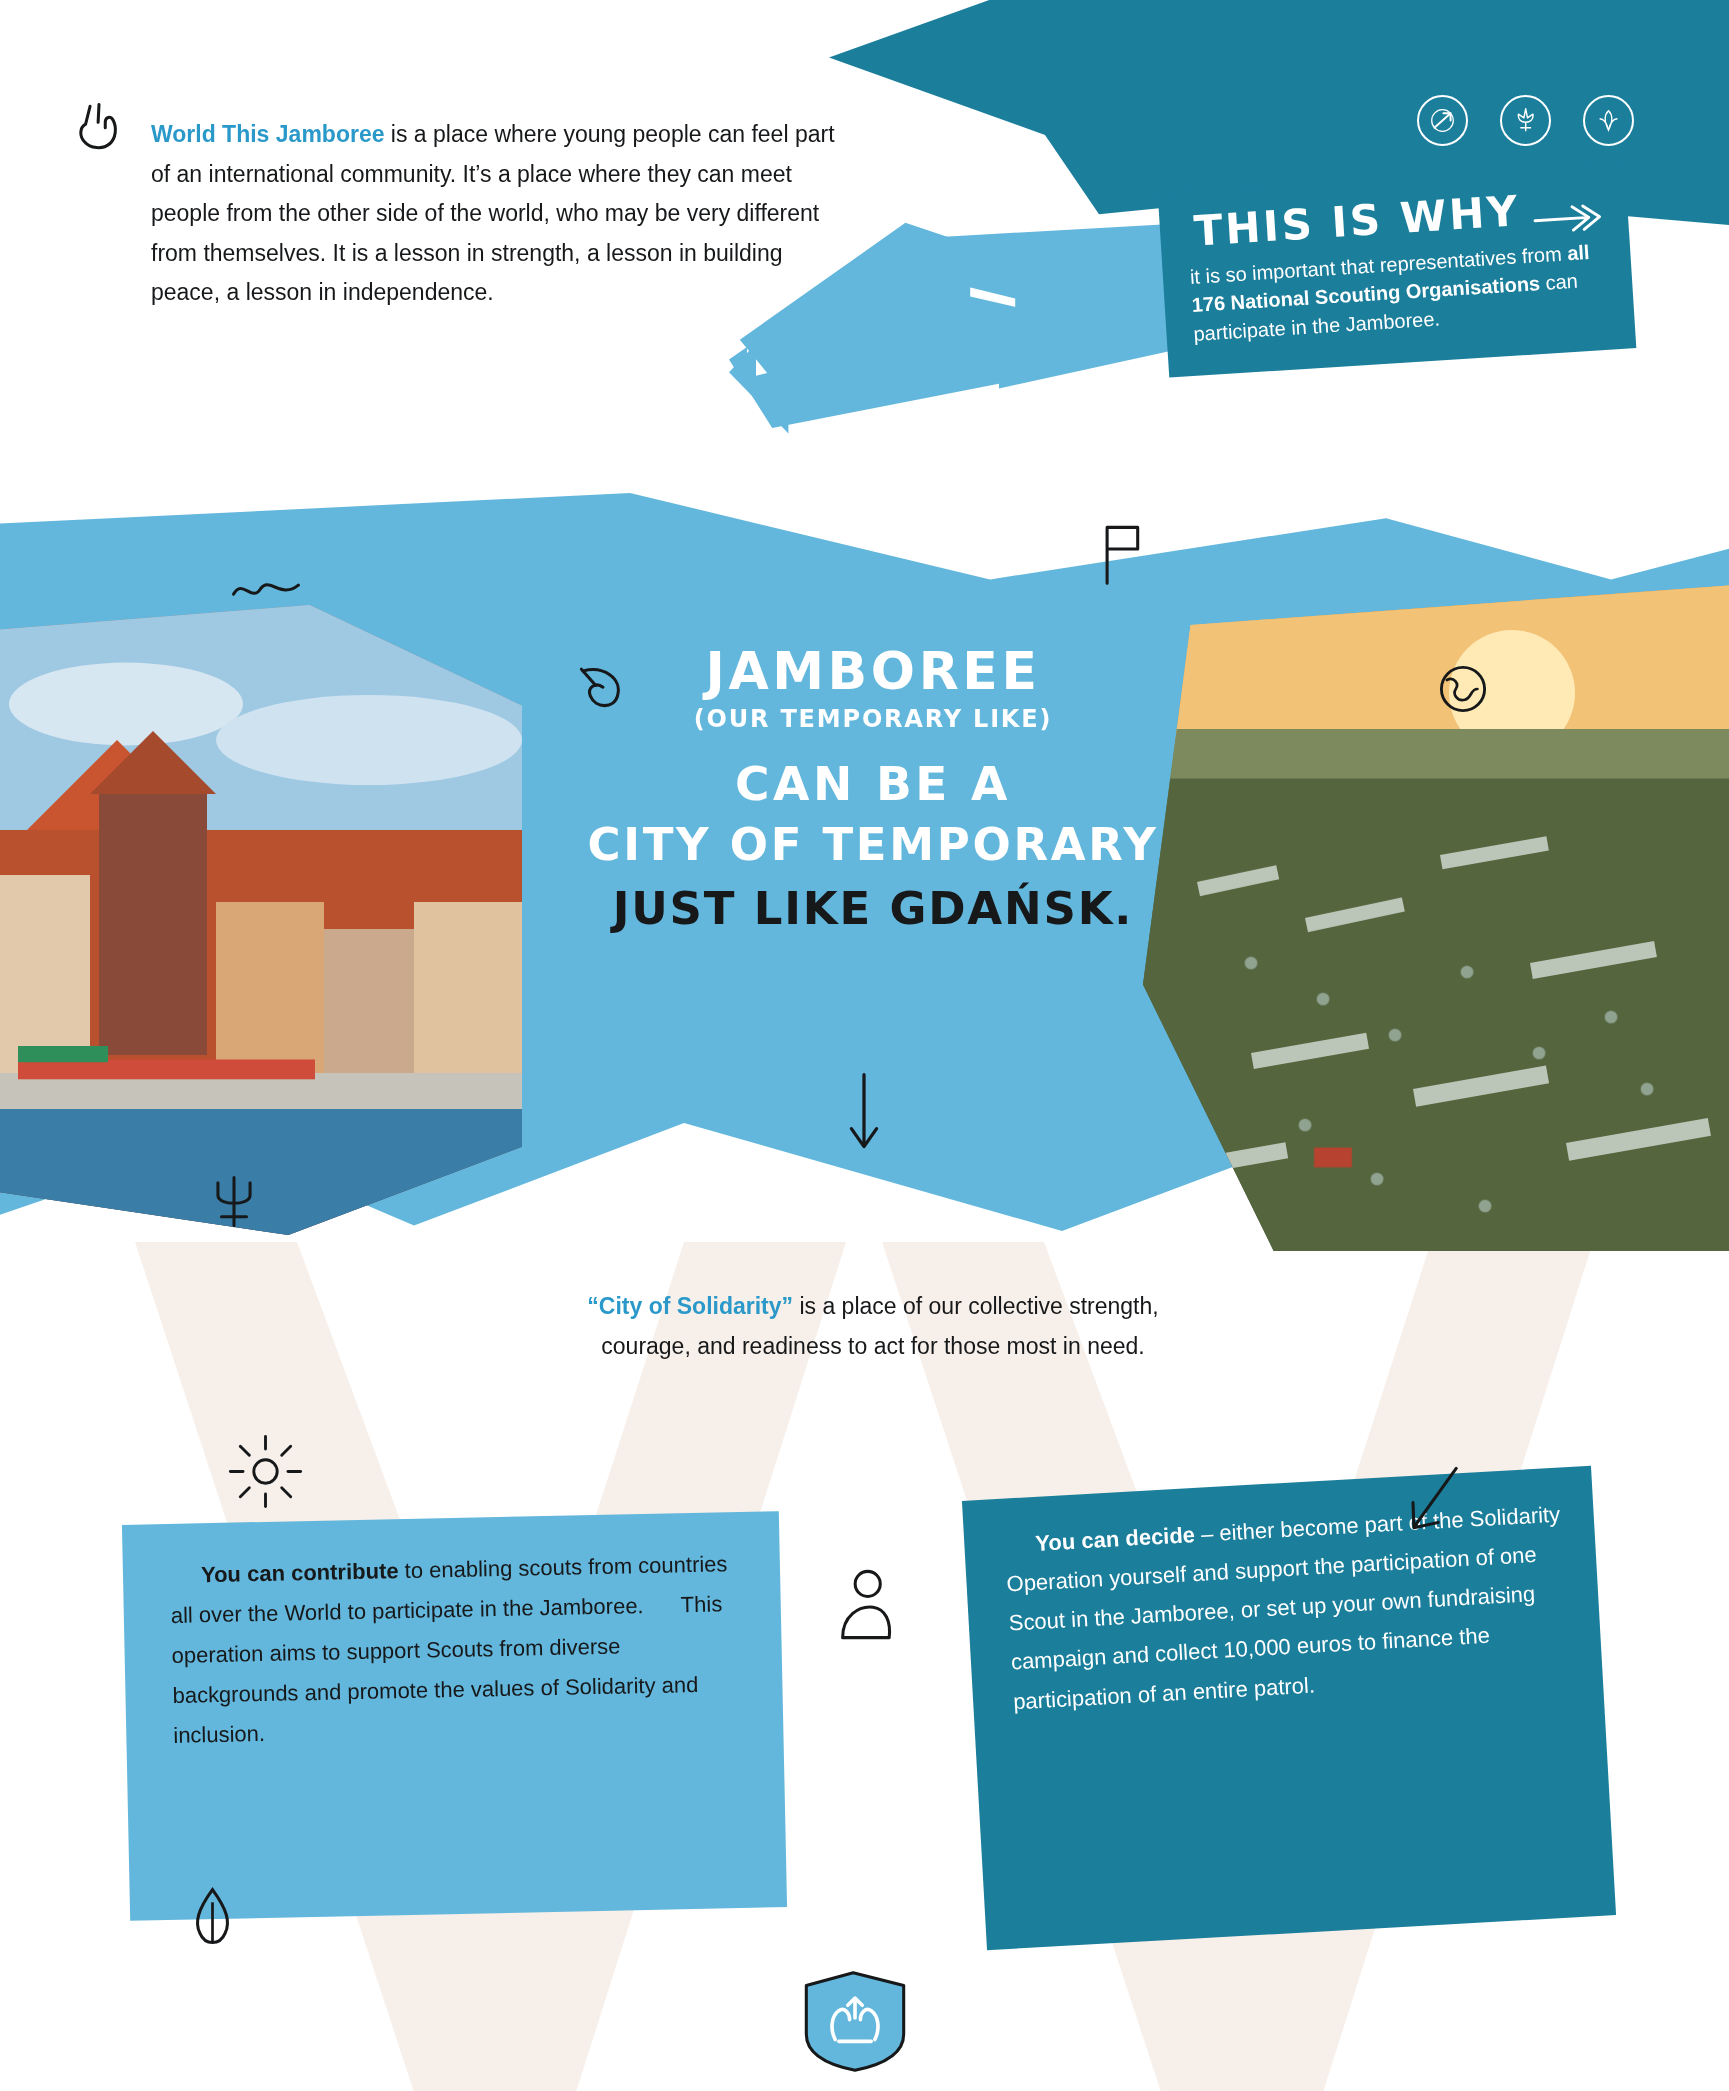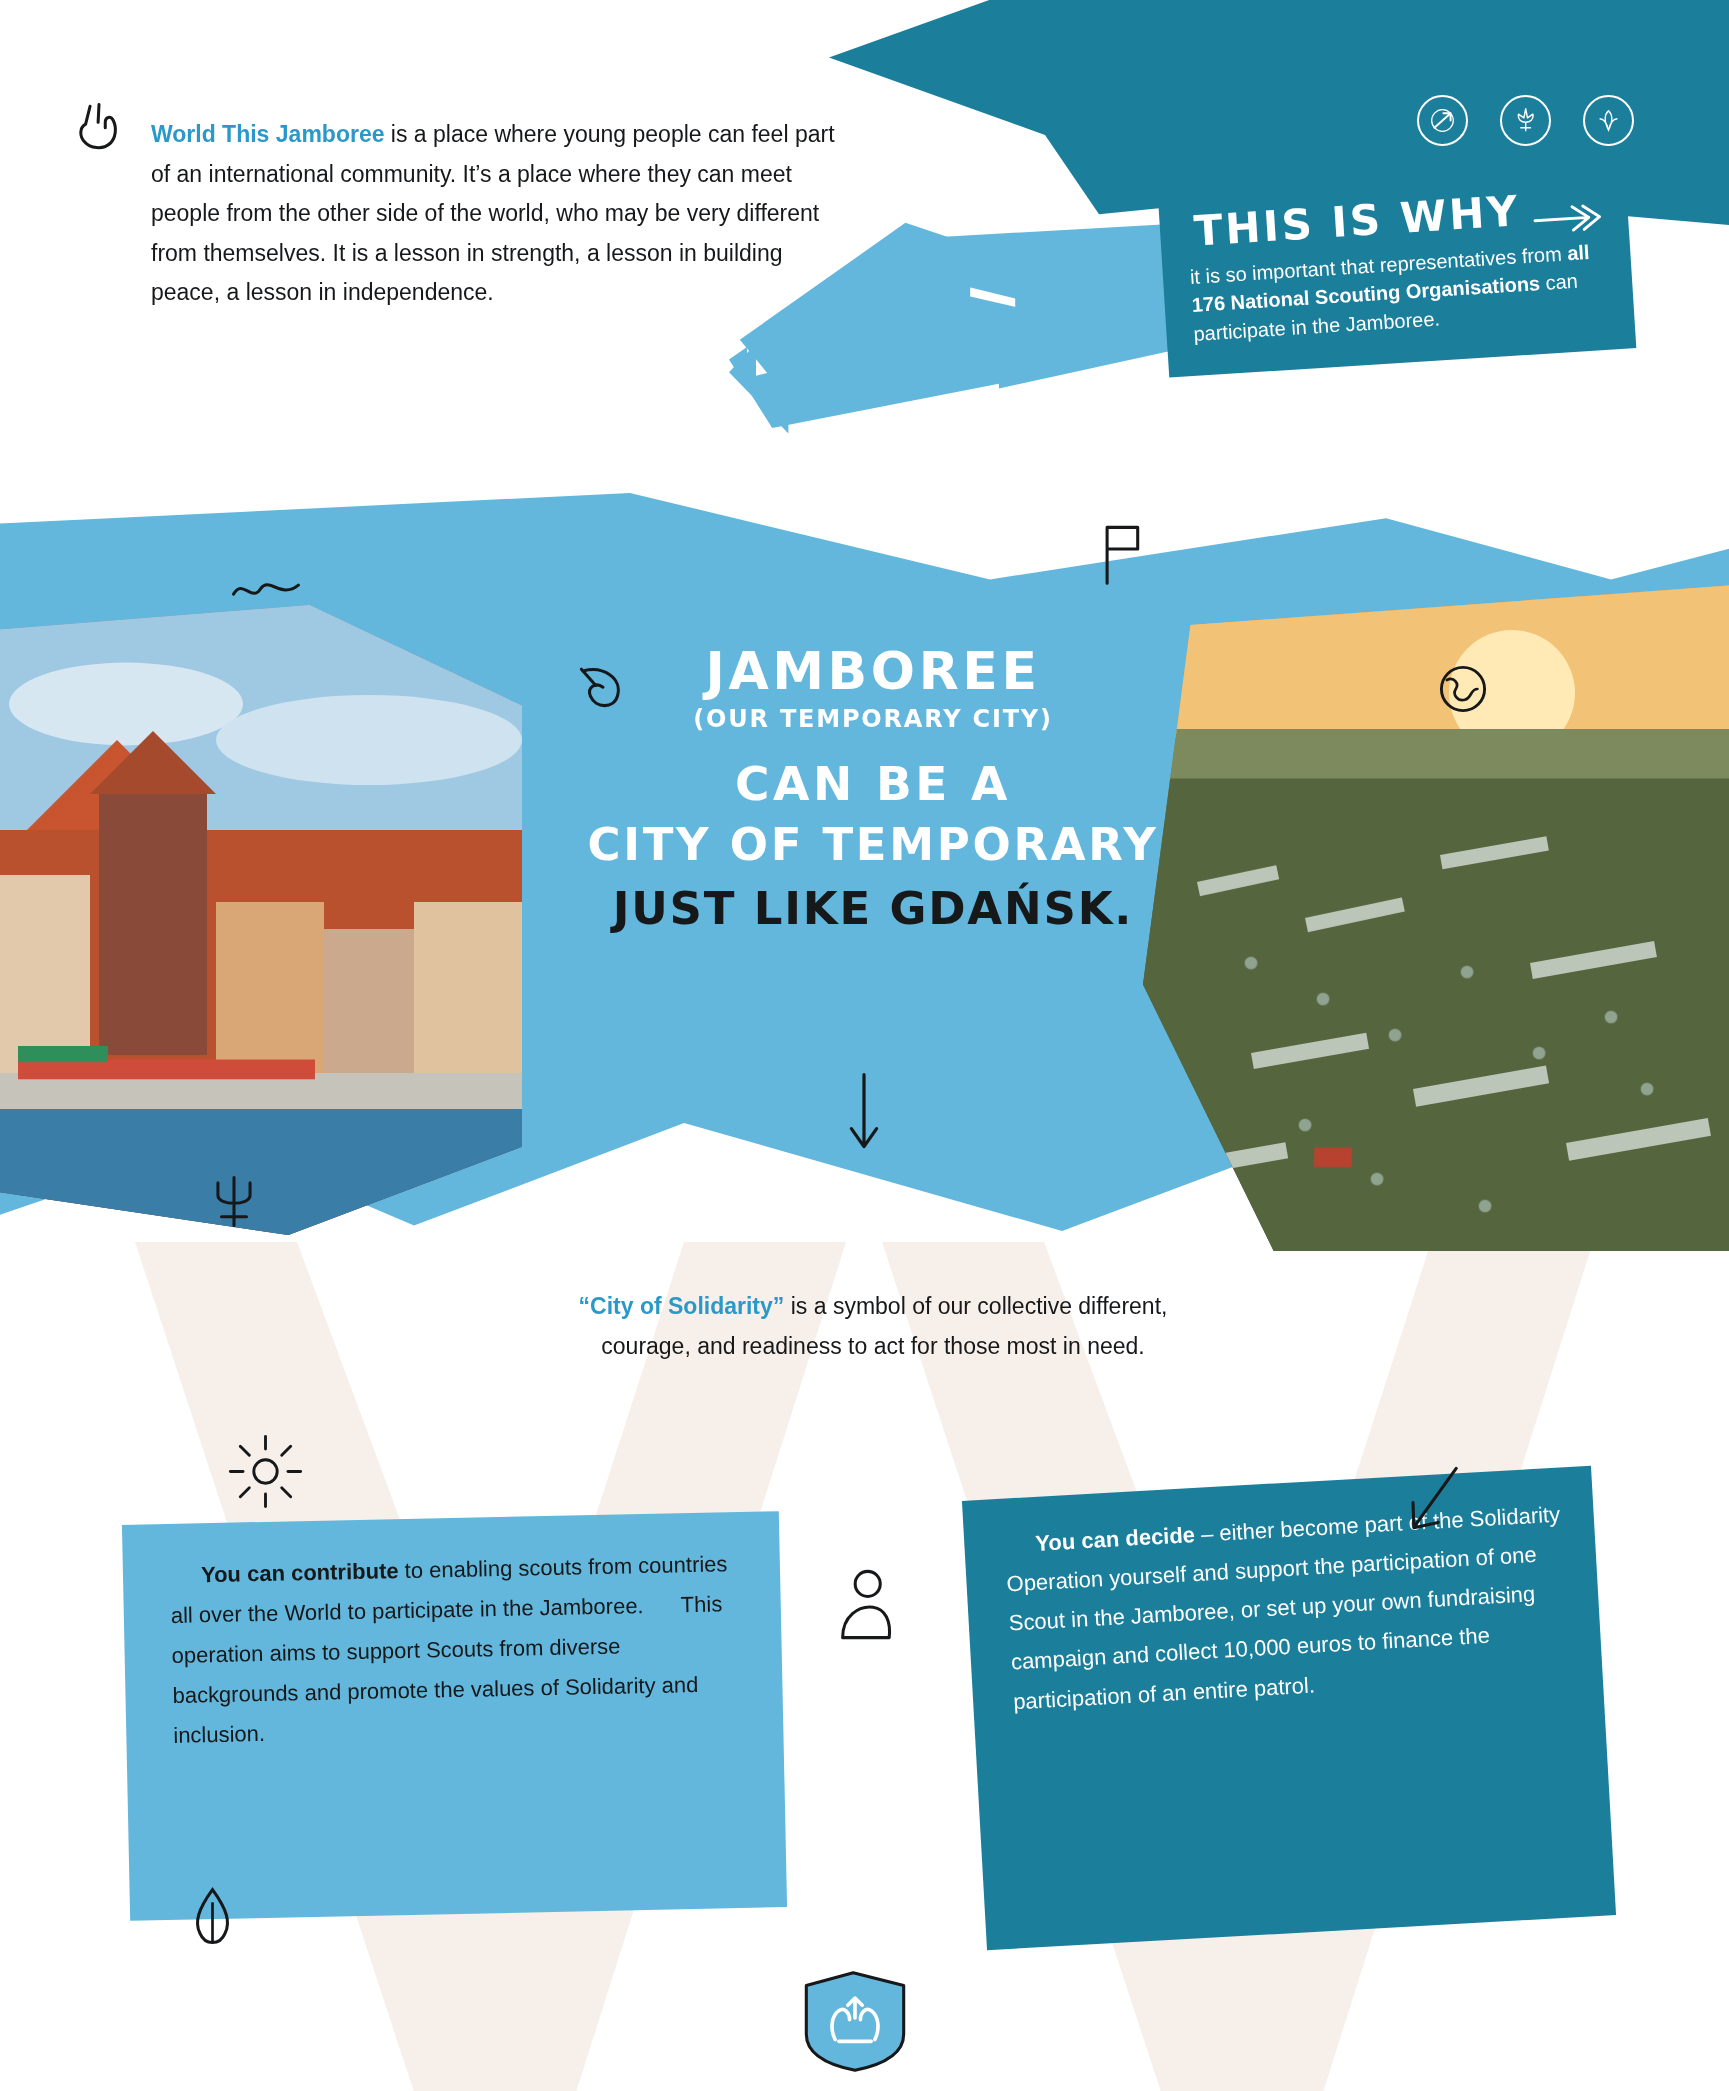--- a/index.html
+++ b/index.html
@@ -416,21 +416,21 @@
         <circle cx="380" cy="690" r="7"></circle>
           <circle cx="560" cy="560" r="7"></circle>
       </g>
       <rect x="190" y="625" width="42" height="22" fill="#b7422f"></rect>
     </svg>
   </div>
 </div>
 
 <div class="center-heading">
   <div class="ch-line1">JAMBOREE</div>
-  <div class="ch-line2">(OUR TEMPORARY CITY)</div>
+  <div class="ch-line2">(OUR TEMPORARY LIKE)</div>
   <div class="ch-line3">CAN BE A</div>
   <div class="ch-line4">CITY OF TEMPORARY</div>
   <div class="ch-line5">JUST LIKE GDAŃSK.</div>
 </div>
 
 <svg class="doodle d-squiggle" width="72" height="29" viewBox="0 0 80 32">
   <path d="M4 20 C14 2 24 30 34 14 C44 0 56 26 76 10" stroke="#16181a" stroke-width="3.4" fill="none" stroke-linecap="round"></path>
 </svg>
 
 <svg class="doodle d-flag" width="47" height="63" viewBox="0 0 52 70">
@@ -477,21 +477,21 @@
 <svg class="doodle d-drop" width="47" height="67" viewBox="0 0 52 74">
   <path d="M26 4 C10 26 6 40 12 52 C18 66 34 66 40 52 C46 40 42 26 26 4 Z" stroke="#16181a" stroke-width="3.4" fill="none"></path>
   <path d="M26 18 L26 62" stroke="#16181a" stroke-width="3" fill="none"></path>
 </svg>
 
 <svg class="doodle d-arrowdiag" width="63" height="72" viewBox="0 0 70 80">
   <path d="M58 6 L12 70 M10 44 L11 72 L38 66" stroke="#16181a" stroke-width="3.4" fill="none" stroke-linecap="round" stroke-linejoin="round"></path>
 </svg>
 
 <div class="quote">
-  <b>“City of Solidarity”</b><span> is a symbol of our collective different, courage, and readiness to act for those most in need.</span>
+  <b>“City of Solidarity”</b><span> is a place of our collective strength, courage, and readiness to act for those most in need.</span>
 </div>
 
 <div class="card-contribute">
   <div class="body">
     <span class="indent"></span><b>You can contribute</b><span> to enabling scouts from countries all over the World to participate in the Jamboree.</span>
     <span class="indent"></span><span>This operation aims to support Scouts from diverse backgrounds and promote the values of Solidarity and inclusion.</span>
   </div>
 </div>
 
 <div class="card-decide">

